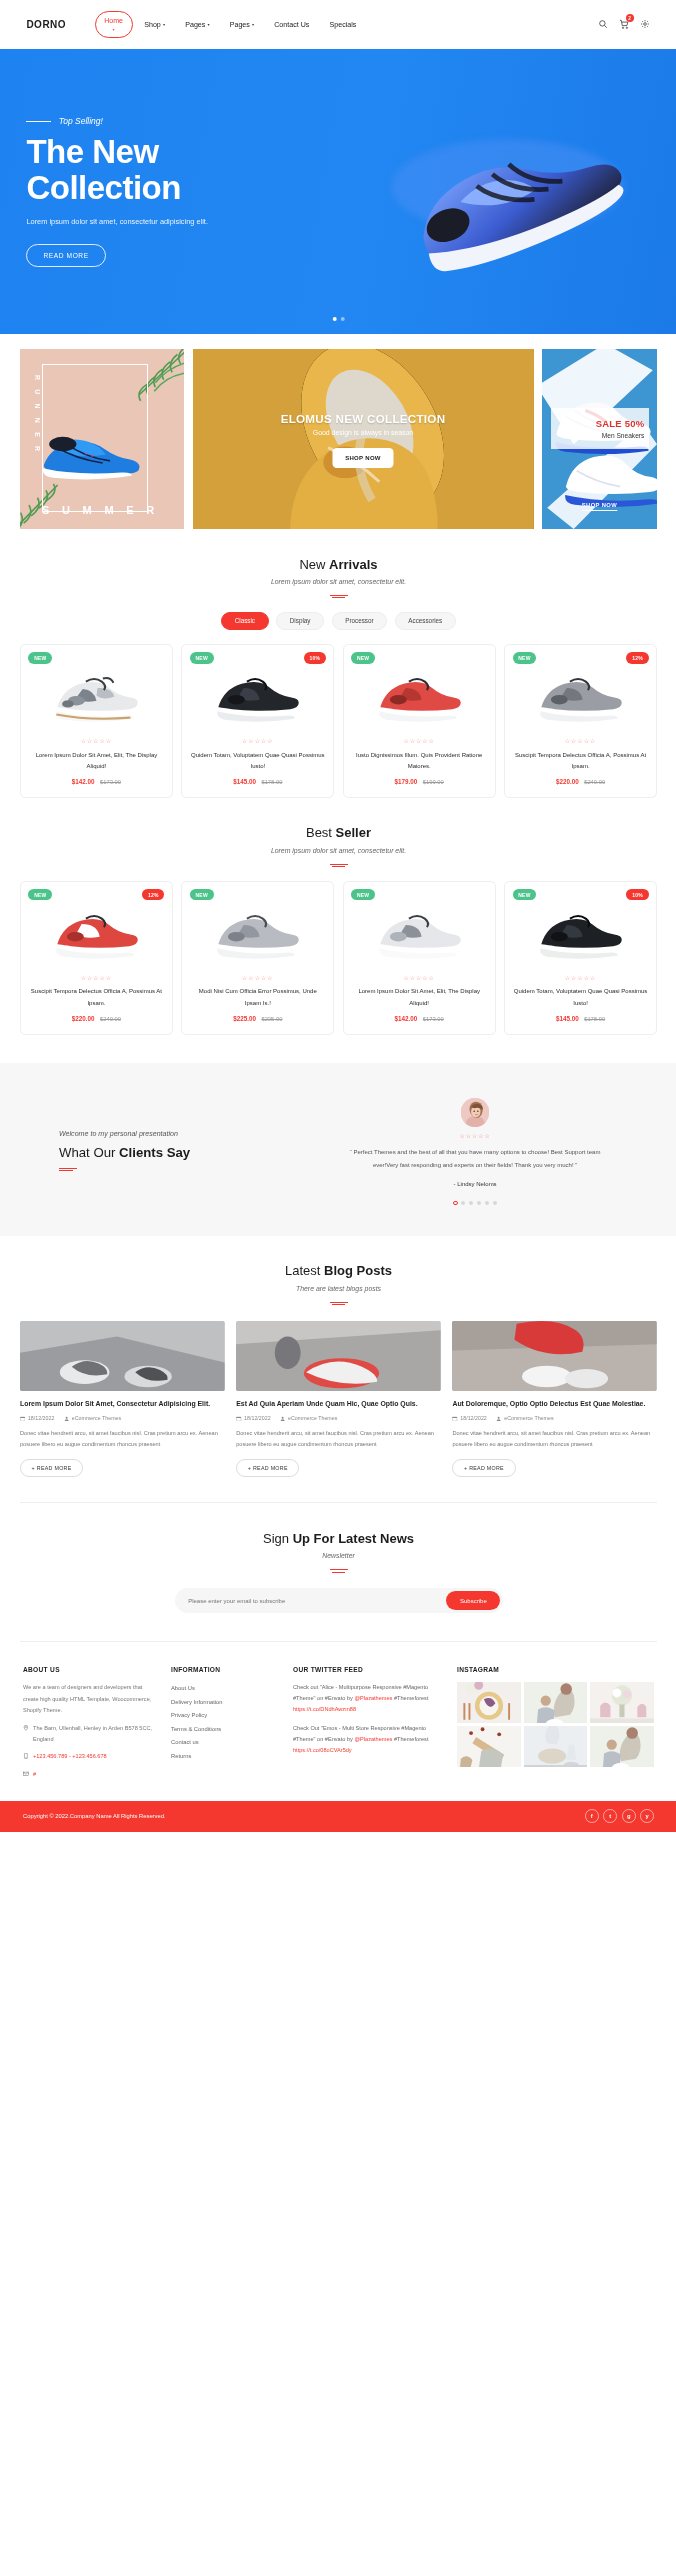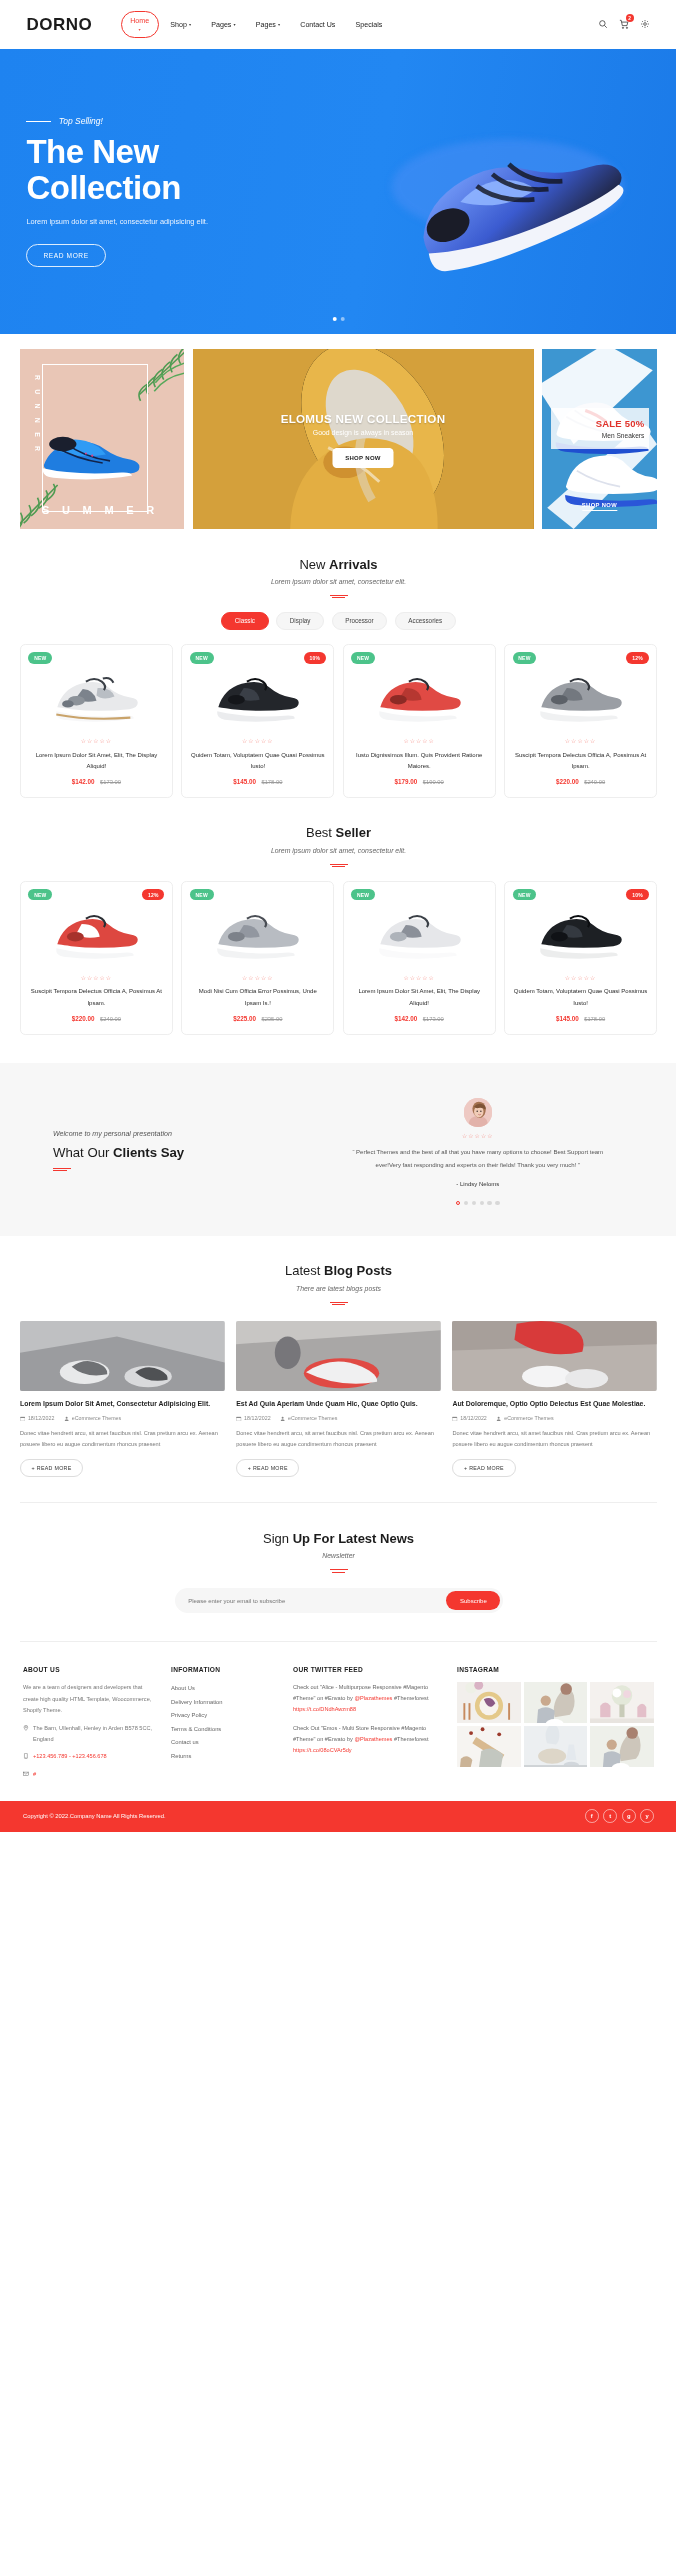--- a/index.html
+++ b/index.html
@@ -13,21 +13,21 @@
 
   
   .header {
     height: 49px;
     display: flex;
     align-items: center;
     padding: 0 26.4px;
     background: #fff;
   }
   .logo {
-    font-size: 17px;
+    font-size: 10px;
     font-weight: 700;
     letter-spacing: 0.5px;
     color: #1c1c1c;
     font-family: "Liberation Sans", sans-serif;
   }
   .nav {
     display: flex;
     align-items: center;
     gap: 3.2px;
     margin-left: 28.5px;
@@ -209,21 +209,21 @@
   .badge.off { background: #f4372f; margin-left: auto; }
   .pimg { height: 91px; display: flex; align-items: center; justify-content: center; padding: 16px 9.5px 3.2px; }
   .pbody { text-align: center; padding: 2.1px 8.5px 11.6px; }
   .stars { color: #f4867e; font-size: 5.8px; letter-spacing: 1.1px; margin-bottom: 5.8px; }
   .ptitle { font-size: 6px; color: #2b2b2b; line-height: 1.85; min-height: 22px; }
   .prices { margin-top: 6.3px; font-size: 6.3px; }
   .pnew { color: #f4372f; font-weight: 700; }
   .pold { color: #9b9b9b; text-decoration: line-through; margin-left: 3.7px; font-size: 5.8px; }
 
   
-  .testi { background: #f7f7f7; margin-top: 28.5px; padding: 35px 22px 31px; display: flex; align-items: center; }
+  .testi { background: #f7f7f7; margin-top: 28.5px; padding: 35px 28px 31px; display: flex; align-items: center; }
   .testi-left { width: 44%; padding-left: 31px; }
   .testi-welcome { font-size: 7.1px; color: #555; font-style: italic; }
   .testi-title { font-size: 13.2px; color: #1c1c1c; margin-top: 6.3px; font-weight: 400; }
   .testi-title b { font-weight: 700; }
   .testi-div { width: 18px; margin-top: 8.5px; }
   .testi-div i { display: block; height: 0.5px; background: #f4372f; margin-bottom: 1.6px; }
   .testi-div i:last-child { width: 13.7px; }
   .testi-right { flex: 1; text-align: center; }
   .avatar {
     width: 28.5px; height: 28.5px; border-radius: 50%;

